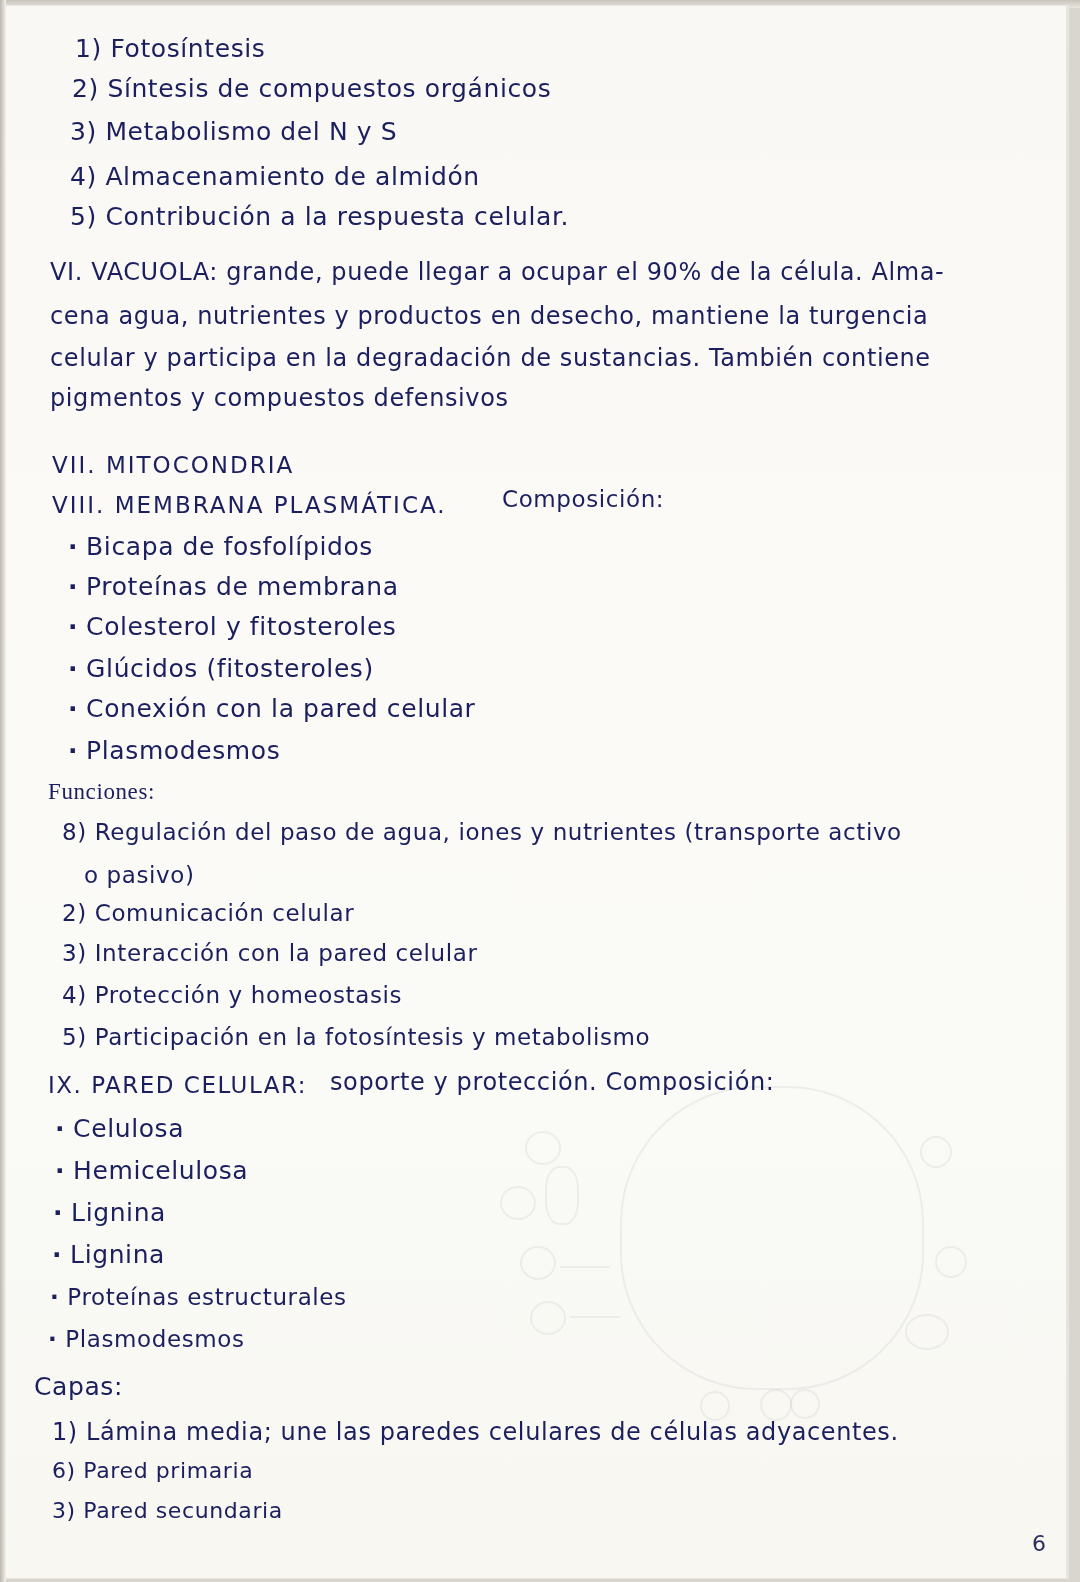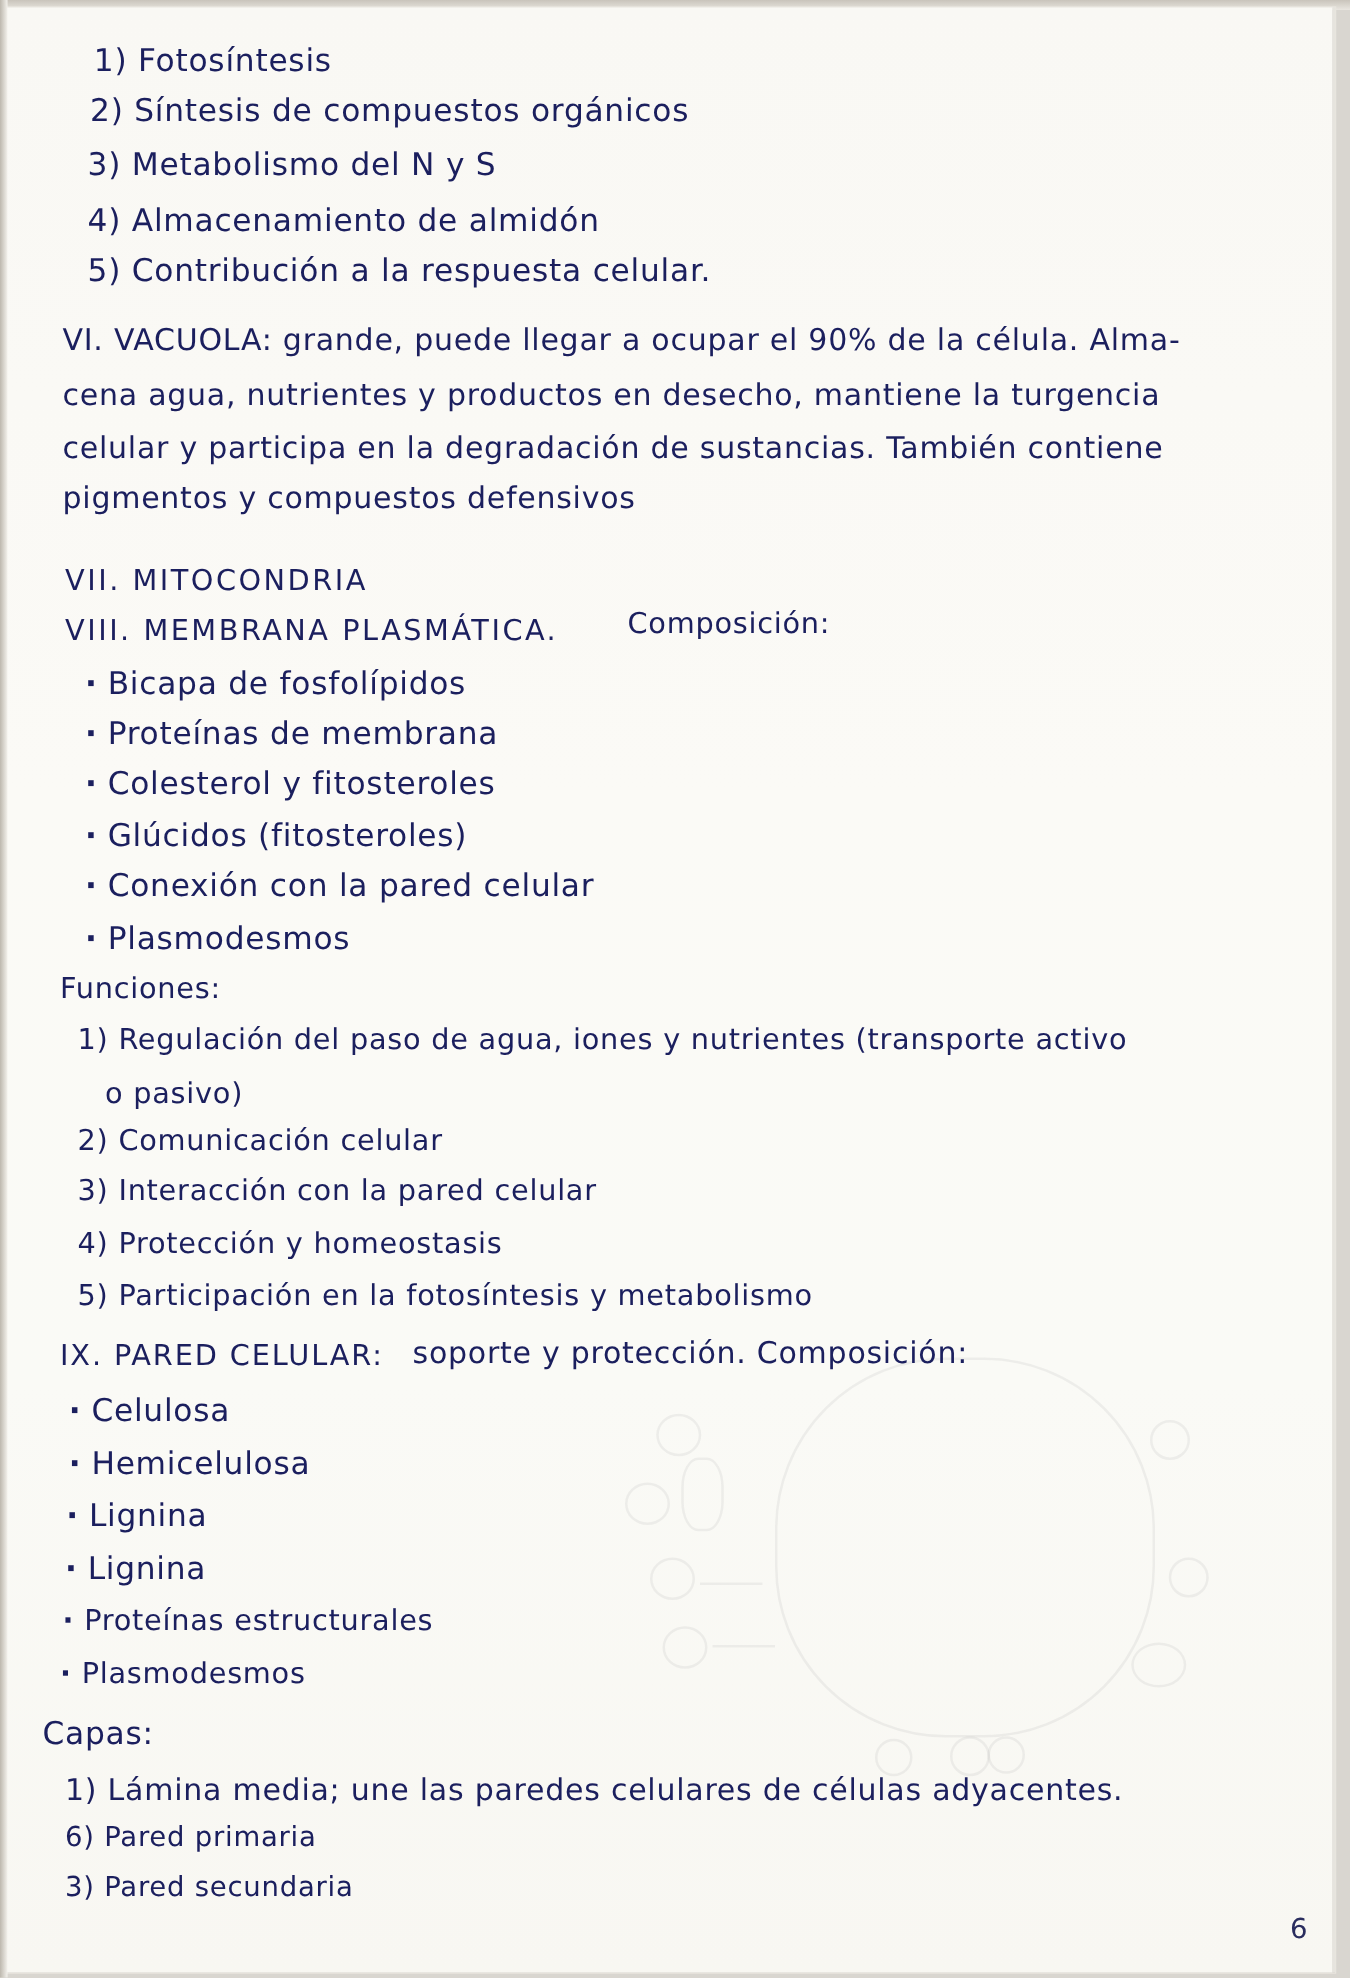--- a/index.html
+++ b/index.html
@@ -110,22 +110,22 @@
   <div class="ink caps" style="left:52px;top:488px;font-size:23px;">VIII. MEMBRANA PLASMÁTICA.</div>
   <div class="ink" style="left:502px;top:482px;font-size:23px;">Composición:</div>
 
   <div class="ink bullet" style="left:68px;top:528px;">Bicapa de fosfolípidos</div>
   <div class="ink bullet" style="left:68px;top:568px;">Proteínas de membrana</div>
   <div class="ink bullet" style="left:68px;top:608px;">Colesterol y fitosteroles</div>
   <div class="ink bullet" style="left:68px;top:650px;">Glúcidos (fitosteroles)</div>
   <div class="ink bullet" style="left:68px;top:690px;">Conexión con la pared celular</div>
   <div class="ink bullet" style="left:68px;top:732px;">Plasmodesmos</div>
 
-  <div class="ink" style="left:48px;top:774px;font-size:23px;">Funciones:</div>
-  <div class="ink" style="left:62px;top:815px;font-size:23px;">1) Regulación del paso de agua, iones y nutrientes  (transporte activo</div>
+  <div class="ink" style="left:48px;top:774px;font-size:23px;font-family:Liberation Serif, serif;">Funciones:</div>
+  <div class="ink" style="left:62px;top:815px;font-size:23px;">8) Regulación del paso de agua, iones y nutrientes  (transporte activo</div>
   <div class="ink" style="left:84px;top:858px;font-size:23px;">o pasivo)</div>
   <div class="ink" style="left:62px;top:896px;font-size:23px;">2) Comunicación celular</div>
   <div class="ink" style="left:62px;top:936px;font-size:23px;">3) Interacción con la pared celular</div>
   <div class="ink" style="left:62px;top:978px;font-size:23px;">4) Protección y  homeostasis</div>
   <div class="ink" style="left:62px;top:1020px;font-size:23px;">5) Participación en la fotosíntesis  y metabolismo</div>
 
   <div class="ink caps" style="left:48px;top:1068px;font-size:23px;letter-spacing:1.5px;">IX. PARED CELULAR:</div>
   <div class="ink" style="left:330px;top:1064px;font-size:24px;">soporte y protección. Composición:</div>
 
   <div class="ink bullet" style="left:55px;top:1110px;">Celulosa</div>

